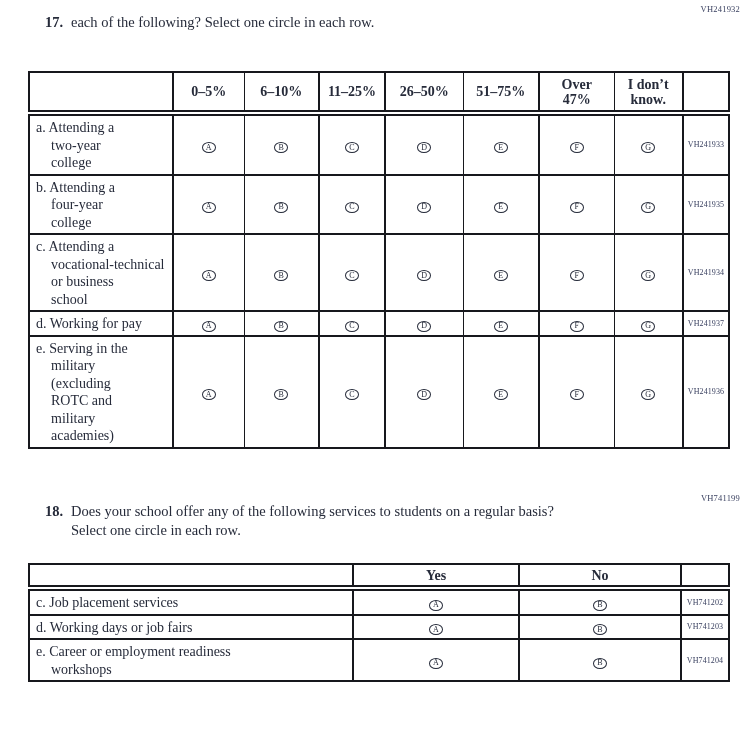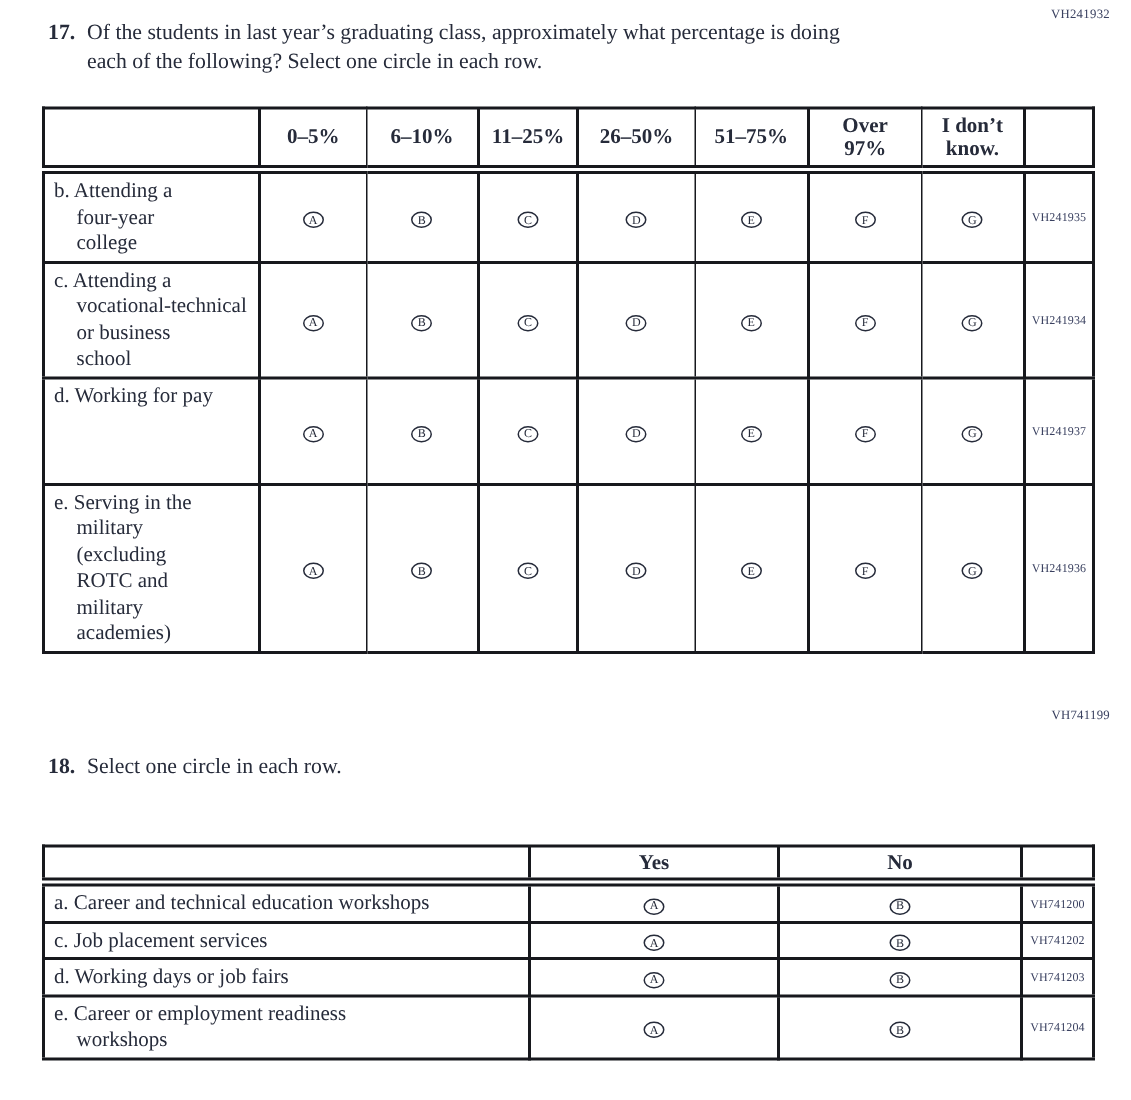--- a/index.html
+++ b/index.html
@@ -14,21 +14,21 @@
     width:754px;height:733px;
     background:#ffffff;
     font-family:"Liberation Serif","DejaVu Serif",serif;
     color:var(--ink);
     overflow:hidden;
   }
   
   .qblock{position:absolute;display:flex;}
   .qnum{
     font-weight:bold;font-size:14.5px;line-height:18.5px;
-    width:26px;flex:none;
+    width:26px;flex:none;margin-left:13px;
   }
   .qtext{font-size:14.5px;line-height:18.5px;white-space:nowrap;}
   .qtext .bold{font-weight:normal;}
   .form-code{
     position:absolute;right:14px;
     font-size:8.5px;letter-spacing:0.2px;
     color:var(--code-ink);
   }
   
   table{
@@ -95,21 +95,20 @@
 </head>
 <body>
 
 <div class="page">
 
   <div class="form-code" style="top:4px;margin-left:34px;">VH241932</div>
 
   <div class="qblock" style="top:13px;left:32px;">
     <div class="qnum">17.</div>
     <div class="qtext">
-      <div>Of the students in last year’s graduating class, approximately what percentage is doing</div>
       <div><span>each of the following? Select</span> <span class="bold">one</span> <span>circle in each row.</span></div>
     </div>
   </div>
 
   <table id="t17">
     <colgroup>
       <col style="width:144px">
         <col style="width:71px">
         <col style="width:75px">
         <col style="width:66px">
@@ -121,27 +120,40 @@
     </colgroup>
     <thead>
       <tr>
         <th></th>
         <th>0–5%</th>
         <th>6–10%</th>
         <th>11–25%</th>
         <th>26–50%</th>
         <th>51–75%</th>
         <th>Over
-97%</th>
+47%</th>
         <th>I don’t
 know.</th>
         <th></th>
       </tr>
     </thead>
     <tbody>
+      <tr>
+        <td class="lbl lbl-top">a. Attending a
+two-year
+college</td>
+        <td class="bub"><span class="bubble">A</span></td>
+        <td class="bub"><span class="bubble">B</span></td>
+        <td class="bub"><span class="bubble">C</span></td>
+        <td class="bub"><span class="bubble">D</span></td>
+        <td class="bub"><span class="bubble">E</span></td>
+        <td class="bub"><span class="bubble">F</span></td>
+        <td class="bub"><span class="bubble">G</span></td>
+        <td class="codecell">VH241933</td>
+      </tr>
       <tr>
         <td class="lbl lbl-top">b. Attending a
 four-year
 college</td>
         <td class="bub"><span class="bubble">A</span></td>
         <td class="bub"><span class="bubble">B</span></td>
         <td class="bub"><span class="bubble">C</span></td>
         <td class="bub"><span class="bubble">D</span></td>
         <td class="bub"><span class="bubble">E</span></td>
         <td class="bub"><span class="bubble">F</span></td>
@@ -185,25 +197,26 @@
         <td class="bub"><span class="bubble">C</span></td>
         <td class="bub"><span class="bubble">D</span></td>
         <td class="bub"><span class="bubble">E</span></td>
         <td class="bub"><span class="bubble">F</span></td>
         <td class="bub"><span class="bubble">G</span></td>
         <td class="codecell">VH241936</td>
       </tr>
     </tbody>
   </table>
 
-  <div class="form-code" style="top:471px;margin-left:35px;">VH741199</div>
+  <div class="form-code" style="top:493px;margin-left:35px;">VH741199</div>
 
   <div class="qblock" style="top:502px;left:32px;">
     <div class="qnum">18.</div>
     <div class="qtext">
+      <div>Does your school offer any of the following services to students on a regular basis?</div>
       <div><span>Select</span> <span class="bold">one</span> <span>circle in each row.</span></div>
     </div>
   </div>
 
   <table id="t18">
     <colgroup>
       <col style="width:324px">
         <col style="width:166px">
         <col style="width:162px">
         <col style="width:48px">
@@ -211,26 +224,20 @@
     <thead>
       <tr>
         <th></th>
         <th>Yes</th>
         <th>No</th>
         <th></th>
       </tr>
     </thead>
     <tbody>
       <tr>
-        <td class="lbl lbl-mid">a. Career and technical education workshops</td>
-        <td class="bub"><span class="bubble">A</span></td>
-        <td class="bub"><span class="bubble">B</span></td>
-        <td class="codecell">VH741200</td>
-      </tr>
-      <tr>
         <td class="lbl lbl-mid">c. Job placement services</td>
         <td class="bub"><span class="bubble">A</span></td>
         <td class="bub"><span class="bubble">B</span></td>
         <td class="codecell">VH741202</td>
       </tr>
       <tr>
         <td class="lbl lbl-mid">d. Working days or job fairs</td>
         <td class="bub"><span class="bubble">A</span></td>
         <td class="bub"><span class="bubble">B</span></td>
         <td class="codecell">VH741203</td>

